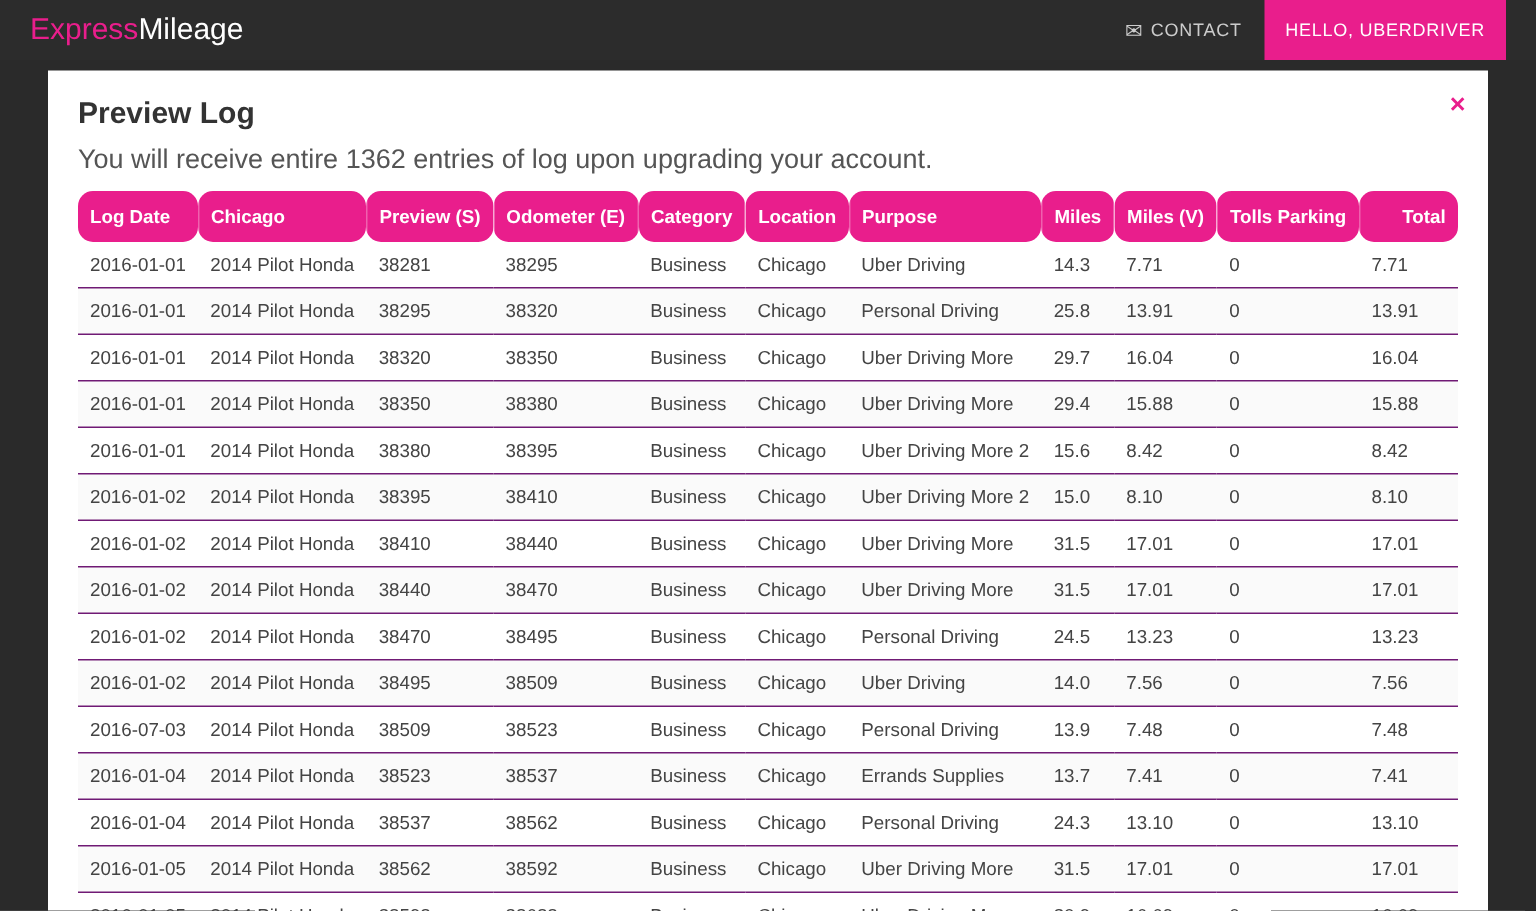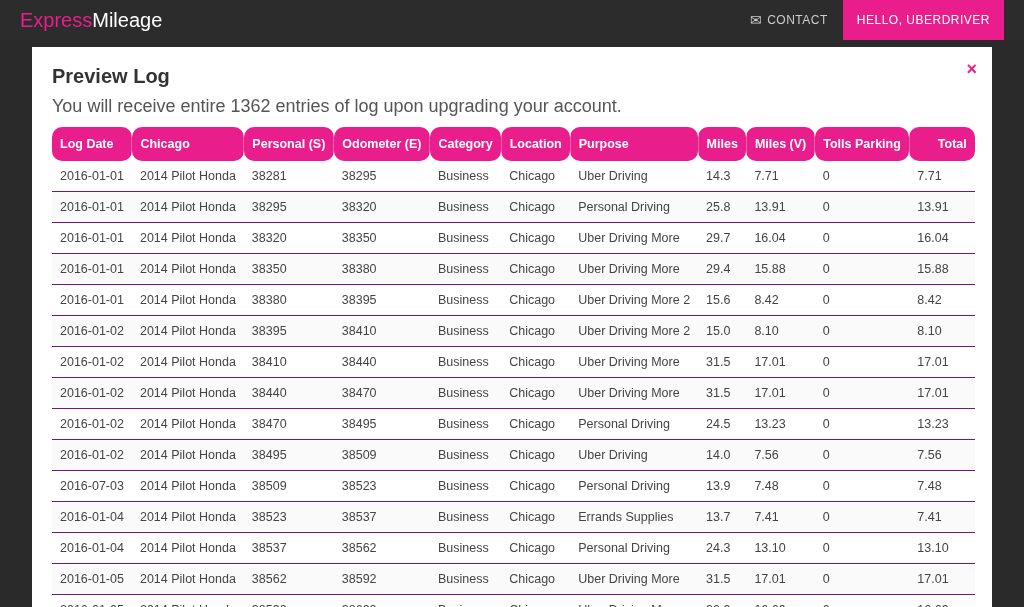--- a/index.html
+++ b/index.html
@@ -187,21 +187,21 @@
       <p class="modal-subtitle">You will receive entire 1362 entries of log upon upgrading your account.</p>
       <button class="close-btn">×</button>
     </div>
 
     <div class="table-container">
       <table>
         <thead>
           <tr>
           <th>Log Date</th>
               <th>Chicago</th>
-              <th>Personal (S)</th>
+              <th>Preview (S)</th>
               <th>Odometer (E)</th>
               <th>Category</th>
               <th>Location</th>
               <th>Purpose</th>
               <th>Miles</th>
               <th>Miles (V)</th>
               <th>Tolls Parking</th>
               <th>Total</th>
             </tr>
         </thead>

